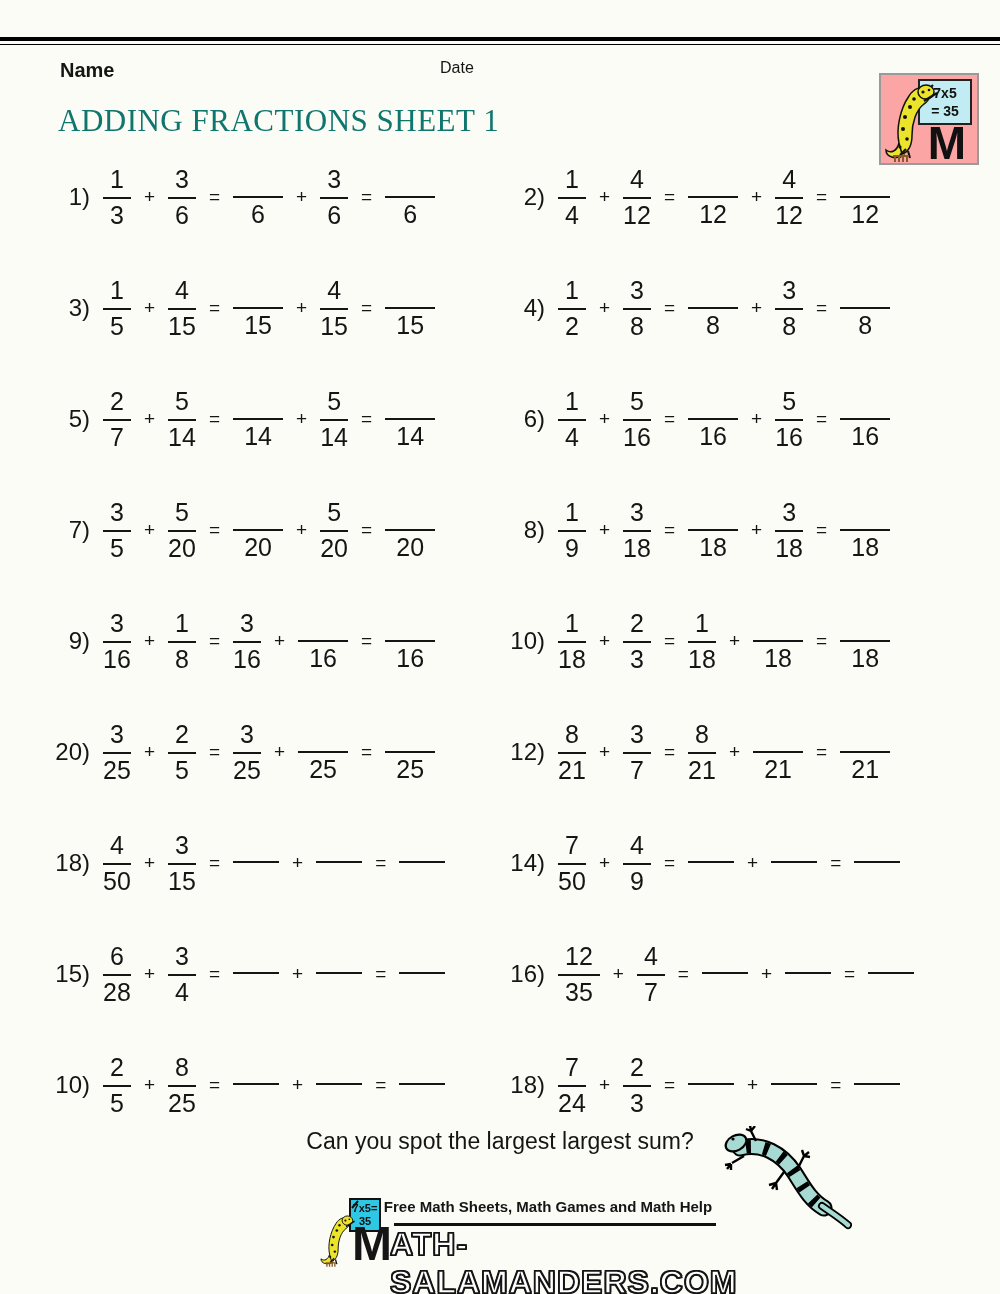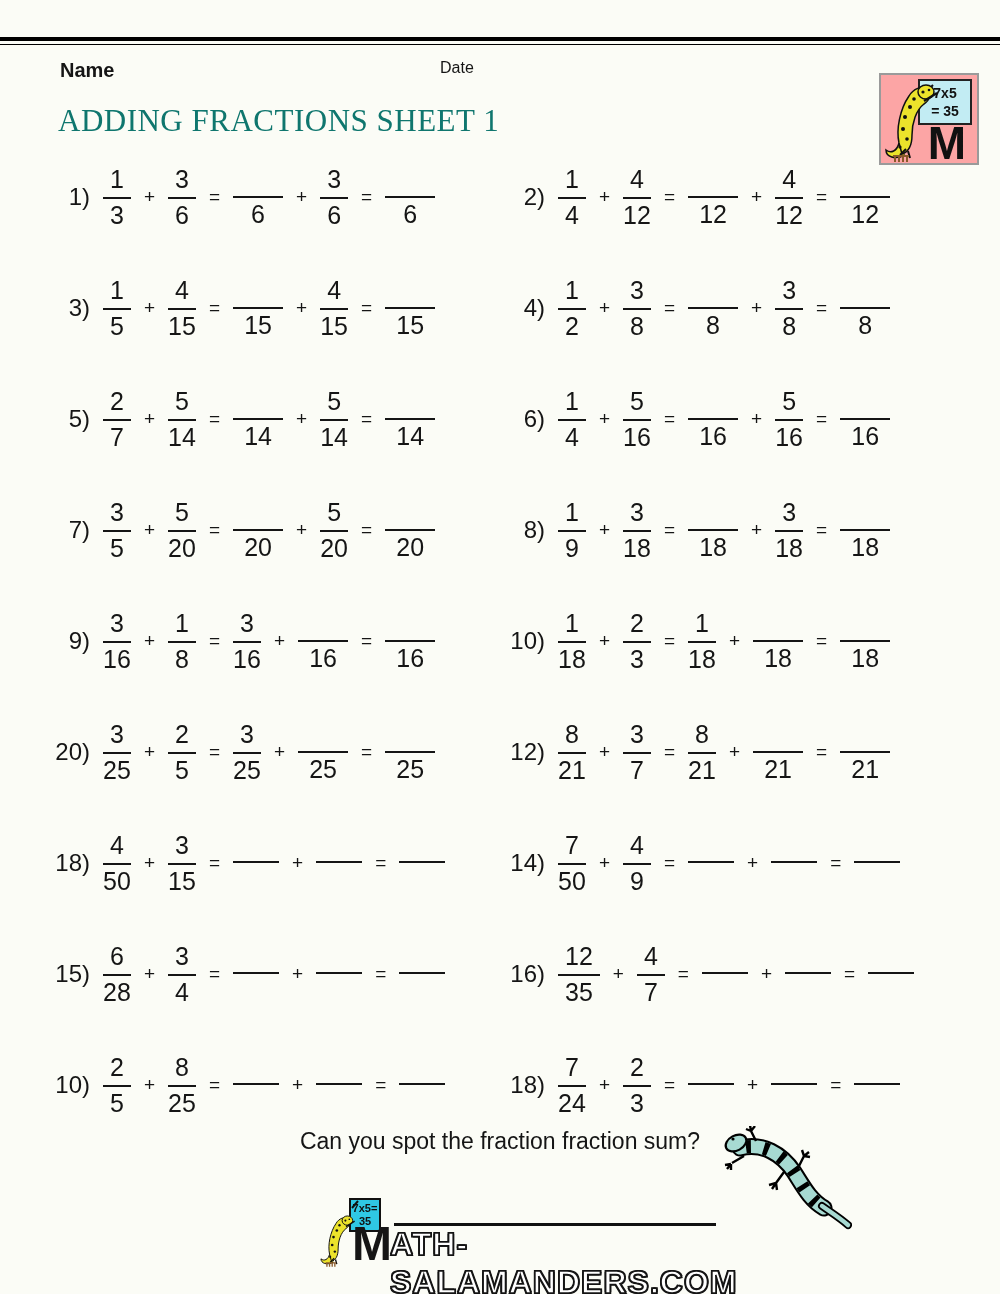--- a/index.html
+++ b/index.html
@@ -541,21 +541,21 @@
         <span class="op">=</span>
         <span class="bl"></span>
         <span class="op">+</span>
         <span class="bl"></span>
         <span class="op">=</span>
         <span class="bl"></span>
       </div>
     </div>
   </div>
 
-<div class="question">Can you spot the fraction fraction sum?</div>
+<div class="question">Can you spot the largest largest sum?</div>
 
 <svg class="teal-sal" width="130" height="118" viewBox="0 0 130 118">
   <path d="M18,22 C40,16 60,28 72,46 C81,60 88,74 102,82" stroke="#000" stroke-width="17" fill="none" stroke-linecap="round"></path>
   <path d="M18,22 C40,16 60,28 72,46 C81,60 88,74 102,82" stroke="#a7dad2" stroke-width="13" fill="none" stroke-linecap="round"></path>
   <path d="M18,22 C40,16 60,28 72,46 C81,60 88,74 102,82" stroke="#000" stroke-width="13" fill="none" stroke-dasharray="5 13" stroke-dashoffset="-6"></path>
   <path d="M100,80 C110,87 118,92 126,99" stroke="#000" stroke-width="8" fill="none" stroke-linecap="round"></path>
   <path d="M100,80 C110,87 118,92 126,99" stroke="#a7dad2" stroke-width="4.5" fill="none" stroke-linecap="round"></path>
   <ellipse cx="14" cy="17" rx="11" ry="7.5" transform="rotate(-28 14 17)" fill="#a7dad2" stroke="#000" stroke-width="2.2"></ellipse>
   <circle cx="11" cy="13" r="1.6" fill="#000"></circle>
   <path d="M22,30 l-12,7 m-1,1 l-6,1 m6,-1 l-4,5 m4,-5 l0,6" stroke="#000" stroke-width="2.4" fill="none"></path>
@@ -565,18 +565,19 @@
 </svg>
 
 <div class="bottom-logo">
   <svg class="mini-logo" width="80" height="70" viewBox="0 0 80 70">
     <rect x="30" y="1" width="30" height="32" fill="#2fc8e4" stroke="#111" stroke-width="2"></rect>
     <text x="45" y="14" font-size="11" font-weight="bold" font-family="Liberation Sans, sans-serif" text-anchor="middle" fill="#111">7x5=</text>
     <text x="45" y="27" font-size="11" font-weight="bold" font-family="Liberation Sans, sans-serif" text-anchor="middle" fill="#111">35</text>
     <path d="M32,10 l6,-7" stroke="#111" stroke-width="2"></path>
     <use href="#ysal" transform="translate(-1,14) scale(0.66)"></use>
   </svg>
+  <div class="tagline">Free Math Sheets, Math Games and Math Help</div>
   <div class="logo-rule"></div>
   <div class="site-row">
     <span class="big-m">M</span>
     <span class="site-text">ATH-SALAMANDERS.COM</span>
   </div>
 </div>
 
 </body></html>

